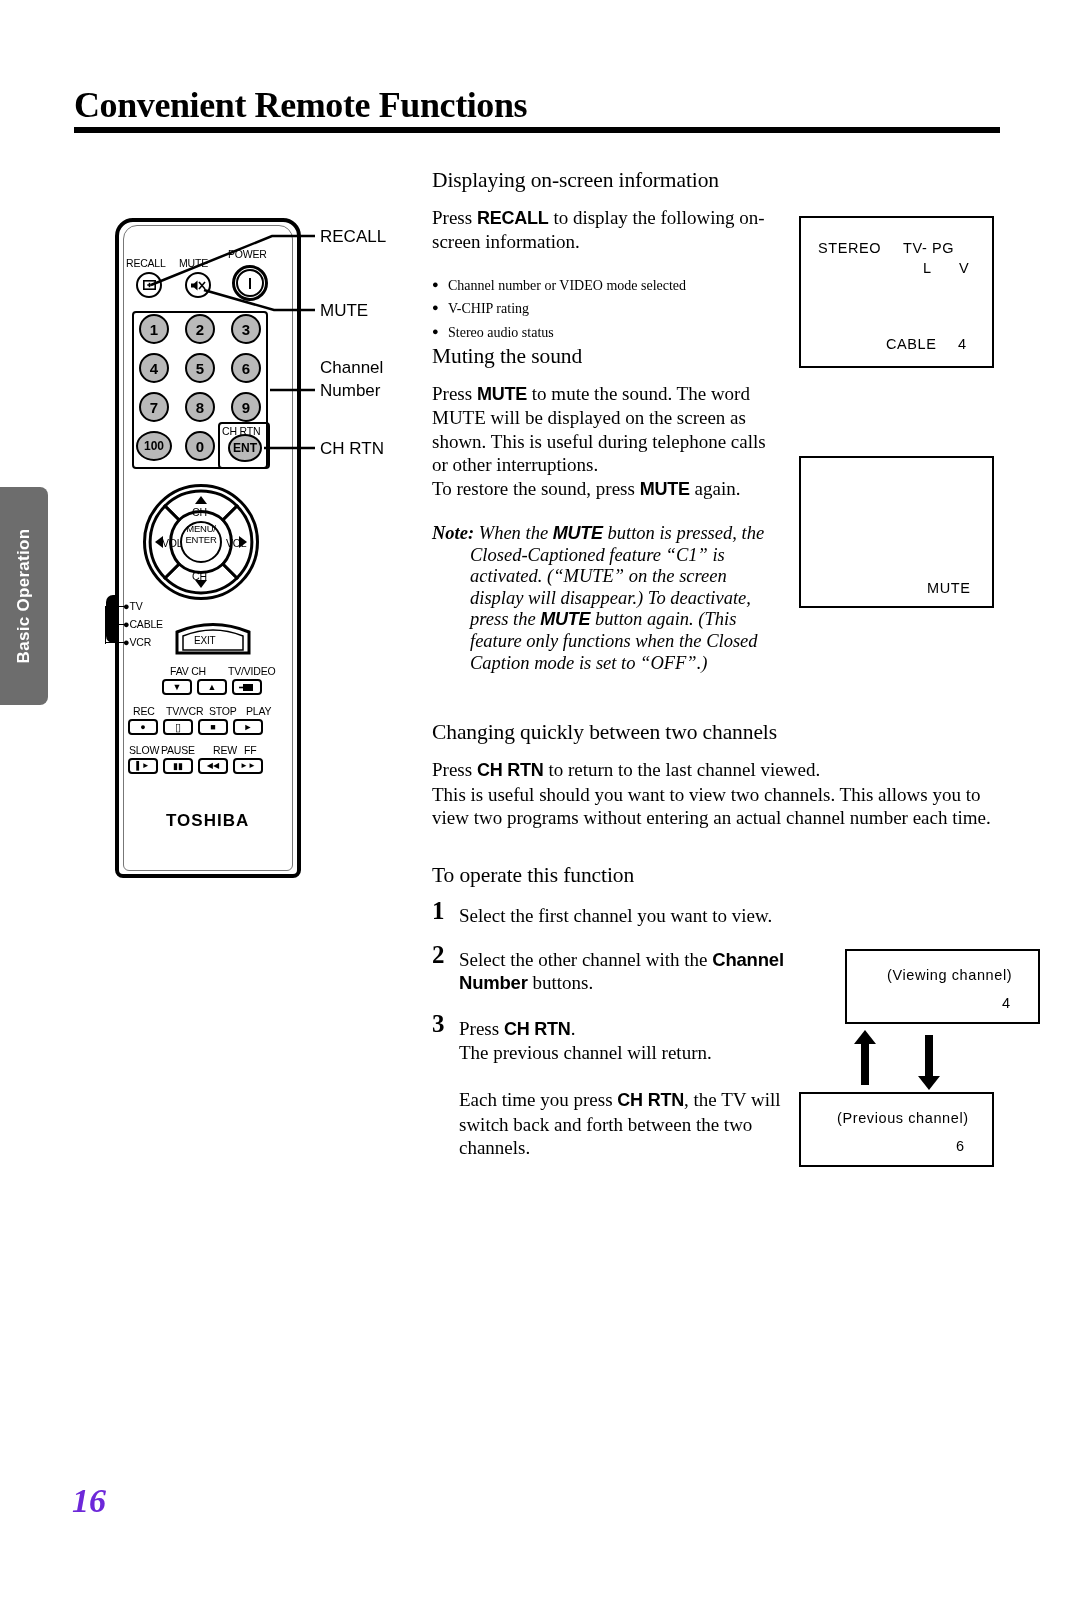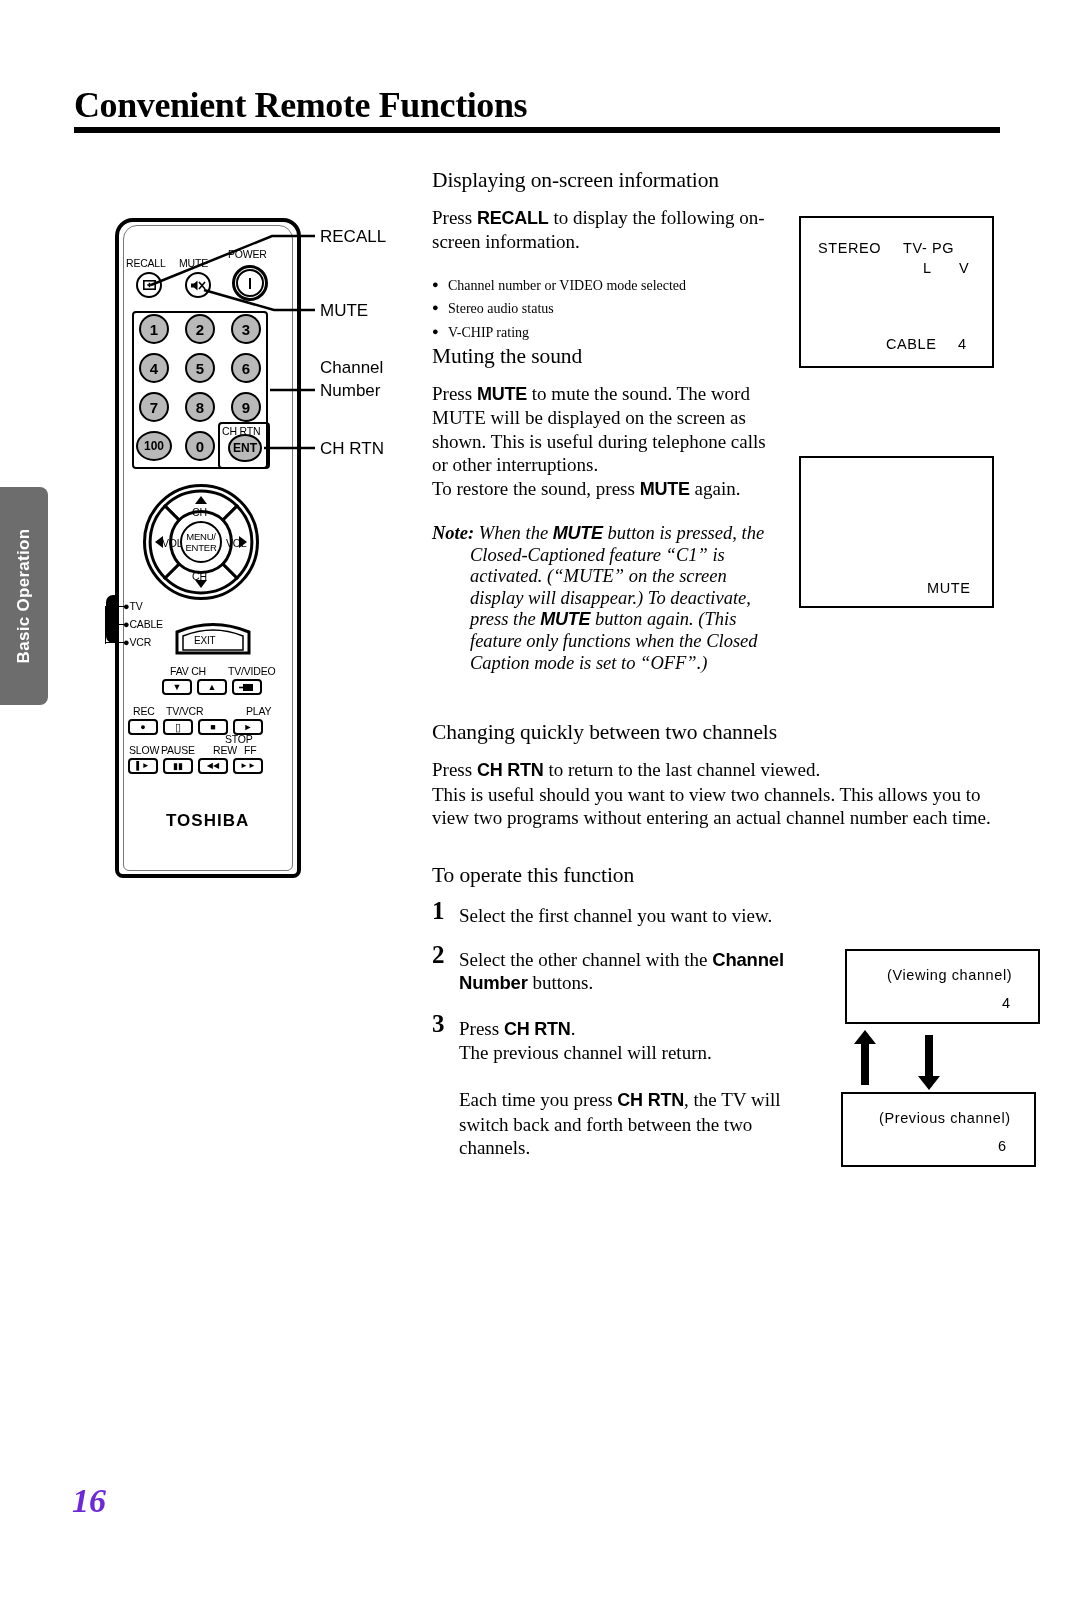--- a/index.html
+++ b/index.html
@@ -377,21 +377,21 @@
       <polygon points="58,104 52,96 64,96" fill="#000"></polygon>
       <polygon points="12,58 20,52 20,64" fill="#000"></polygon>
       <polygon points="104,58 96,52 96,64" fill="#000"></polygon>
     </svg>
 
     <div class="lbl-s" style="left:88px; top:296px;">CH</div>
     <div class="lbl-s" style="left:88px; top:360px;">CH</div>
     <div class="lbl-s" style="left:58px; top:327px;">VOL</div>
     <div class="lbl-s" style="left:122px; top:327px;">VOL</div>
 
-    <div style="position:absolute; left:76px; top:311px; width:42px; height:42px; border-radius:50%; border:2.5px solid #000; background:#fff; display:flex; flex-direction:column; align-items:center; justify-content:center; box-sizing:border-box;">
+    <div style="position:absolute; left:76px; top:311px; width:42px; height:42px; border-radius:50%; border:2.5px solid #000; background:#fff; display:flex; flex-direction:column; align-items:center; justify-content:flex-start; box-sizing:border-box;">
       <span class="lbl-s" style="position:static; font-size:9.5px;">MENU/</span>
       <span class="lbl-s" style="position:static; font-size:9.5px;">ENTER</span>
     </div>
 
     <div class="lbl-s" style="left:19px; top:390px;">
       <span style="font-size:11px;">●</span><span>TV</span>
     </div>
     <div class="lbl-s" style="left:19px; top:408px;">
       <span style="font-size:11px;">●</span><span>CABLE</span>
     </div>
@@ -419,21 +419,21 @@
       </div>
     <div class="sq-btn" style="left:128px; top:469px; width:30px; height:16px;">
       <svg width="16" height="9" viewBox="0 0 16 9">
         <rect x="4" y="1" width="10" height="7" fill="#000"></rect>
         <line x1="0" y1="4.5" x2="4" y2="4.5" stroke="#000" stroke-width="1.6"></line>
       </svg>
     </div>
 
     <div class="lbl-s" style="left:29px; top:495px;">REC</div>
     <div class="lbl-s" style="left:62px; top:495px;">TV/VCR</div>
-    <div class="lbl-s" style="left:121px; top:495px;margin-top:28px;">STOP</div>
+    <div class="lbl-s" style="left:105px; top:495px;">STOP</div>
     <div class="lbl-s" style="left:142px; top:495px;">PLAY</div>
     <div class="sq-btn" style="left:24px; top:509px; width:30px; height:16px;">
         <span class="glyph">●</span>
       </div>
     <div class="sq-btn" style="left:59px; top:509px; width:30px; height:16px;">
         <span class="glyph" style="font-size:11px;">▯</span>
       </div>
     <div class="sq-btn" style="left:94px; top:509px; width:30px; height:16px;">
         <span class="glyph">■</span>
       </div>
@@ -479,22 +479,22 @@
   </div>
 
   <div class="col">
 
     <h2 class="sec">Displaying on-screen information</h2>
     <p class="body">
       <span>Press </span><b class="kbd">RECALL</b><span> to display the following on-screen information.</span>
     </p>
     <ul class="bullets">
       <li>Channel number or VIDEO mode selected</li>
+      <li>V-CHIP rating</li>
       <li>Stereo audio status</li>
-      <li>V-CHIP rating</li>
     </ul>
 
     <h2 class="sec" style="">Muting the sound</h2>
     <p class="body">
       <span>Press </span><b class="kbd">MUTE</b><span> to mute the sound. The word  MUTE  will be displayed on the screen as shown. This is useful during telephone calls or other interruptions.</span>
     </p>
     <p class="body">
       <span>To restore the sound, press </span><b class="kbd">MUTE</b><span> again.</span>
     </p>
 
@@ -547,18 +547,18 @@
   </div>
 
   <div class="tv" style="left:845px; top:949px; width:195px; height:75px;">
     <span class="t" style="left:40px; top:16px;">(Viewing channel)</span>
     <span class="t" style="left:155px; top:44px;">4</span>
   </div>
 
   <div class="arrow-up" style="left:861px; top:1043px; height:42px;"></div>
   <div class="arrow-down" style="left:925px; top:1035px; height:42px;"></div>
 
-  <div class="tv" style="left:799px; top:1092px; width:195px; height:75px;margin-left:42px;">
+  <div class="tv" style="left:799px; top:1092px; width:195px; height:75px;">
     <span class="t" style="left:36px; top:16px;">(Previous channel)</span>
     <span class="t" style="left:155px; top:44px;">6</span>
   </div>
 
 </div>
 
 </body></html>

